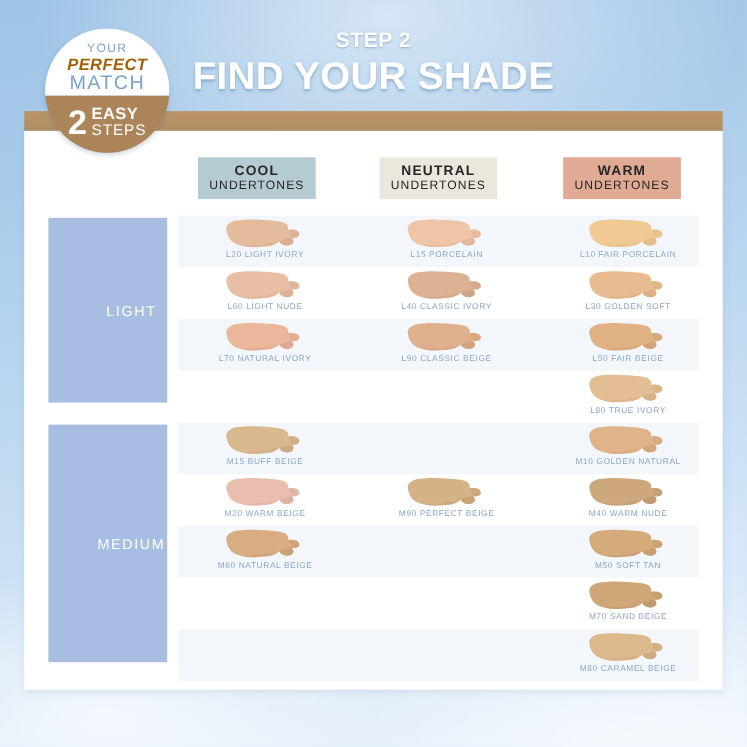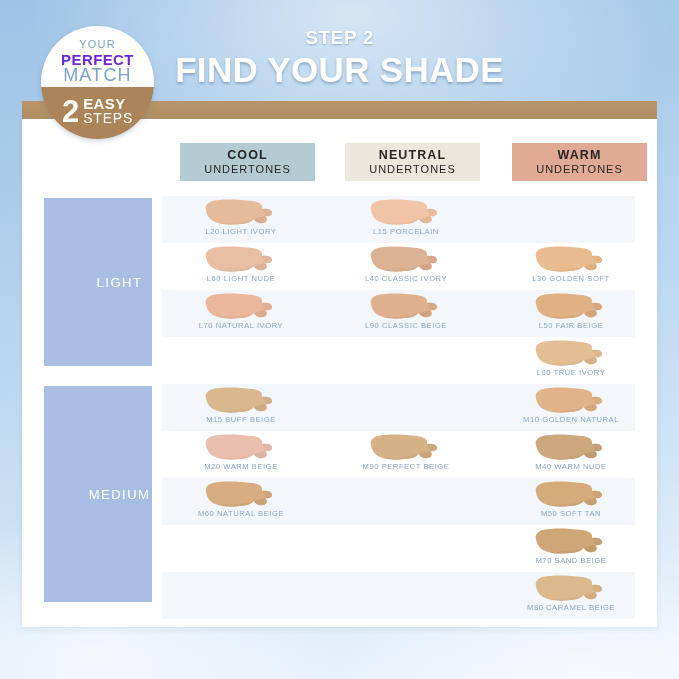--- a/index.html
+++ b/index.html
@@ -62,30 +62,30 @@
     display:flex; flex-direction:column; align-items:center; justify-content:center;
     padding-top:6px;
   }
   #badge-bottom {
     position:absolute; left:0; top:61px; width:100%; height:52px;
     background:#ab8459;
     display:flex; align-items:center; justify-content:center;
     padding-bottom:4px;
   }
   .badge-your  { color:#7ba3c9; font-size:11px; letter-spacing:1.2px; line-height:14px; }
-  .badge-perfect { color:#6d28d9; font-size:15px; font-weight:bold; letter-spacing:0.4px; line-height:17px; }
+  .badge-perfect { color:#a16207; font-size:15px; font-weight:bold; letter-spacing:0.4px; line-height:17px;font-style:italic; }
   .badge-match { color:#7ba3c9; font-size:18px; letter-spacing:1.2px; line-height:15px; }
   #badge-num { color:#ffffff; font-size:31px; font-weight:bold; line-height:31px; margin-right:4px; }
   #badge-words { display:flex; flex-direction:column; align-items:flex-start; }
   .badge-easy  { color:#ffffff; font-size:15px; font-weight:bold; letter-spacing:0.4px; line-height:15px; }
   .badge-steps { color:#ffffff; font-size:14px; letter-spacing:0.8px; line-height:15px; }
 
   
   .col-head {
-    position:absolute; top:143px; width:135px; height:38px;
+    position:absolute; top:143px; width:107px; height:38px;
     display:flex; flex-direction:column; align-items:center; justify-content:center;
   }
   .col-head .t1 { font-size:12.5px; font-weight:bold; letter-spacing:1.1px; color:#262626; line-height:14px;}
   .col-head .t2 { font-size:11px; letter-spacing:1.0px; color:#262626; line-height:15px;}
   #head-cool    { left:180px; background:#b5cbd3; }
   #head-neutral { left:345px; background:#ece7dd; }
   #head-warm    { left:512px; background:#e1aa94; }
 
   
   .sec-panel {
@@ -178,20 +178,31 @@
         <div class="swatch-wrap">
           <svg viewBox="0 0 88 30" xmlns="http://www.w3.org/2000/svg">
             <path d="M9 12 C7 6 14 2 23 2 C34 1 45 2 55 3 C62 4 66 6 65 11 C70 10 74 11 75 14 C76 17 72 19 68 18 C71 21 70 24 66 25 C62 26 58 24 57 21 C54 24 49 26 43 26 C36 27 28 27 21 25 C13 23 10 18 9 12 Z" fill="#f0c4a6"></path>
             <path d="M57 21 C58 24 62 26 66 25 C70 24 71 21 68 18 C64 19 60 20 57 21 Z" fill="#dbab8c" opacity="0.55"></path>
             <path d="M65 11 C70 10 74 11 75 14 C76 17 72 19 68 18 C67 15 66 13 65 11 Z" fill="#dbab8c" opacity="0.35"></path>
             <path d="M21 25 C28 27 36 27 43 26 C49 26 54 24 57 21 C48 24 34 25 21 25 Z" fill="#dbab8c" opacity="0.30"></path>
           </svg>
         </div>
         <div class="shade-label">L15 PORCELAIN</div>
       </div>
+      <div class="cell c2">
+        <div class="swatch-wrap">
+          <svg viewBox="0 0 88 30" xmlns="http://www.w3.org/2000/svg">
+            <path d="M9 12 C7 6 14 2 23 2 C34 1 45 2 55 3 C62 4 66 6 65 11 C70 10 74 11 75 14 C76 17 72 19 68 18 C71 21 70 24 66 25 C62 26 58 24 57 21 C54 24 49 26 43 26 C36 27 28 27 21 25 C13 23 10 18 9 12 Z" fill="#f0c993"></path>
+            <path d="M57 21 C58 24 62 26 66 25 C70 24 71 21 68 18 C64 19 60 20 57 21 Z" fill="#dcb37d" opacity="0.55"></path>
+            <path d="M65 11 C70 10 74 11 75 14 C76 17 72 19 68 18 C67 15 66 13 65 11 Z" fill="#dcb37d" opacity="0.35"></path>
+            <path d="M21 25 C28 27 36 27 43 26 C49 26 54 24 57 21 C48 24 34 25 21 25 Z" fill="#dcb37d" opacity="0.30"></path>
+          </svg>
+        </div>
+        <div class="shade-label">L10 FAIR PORCELAIN</div>
+      </div>
     </div>
     <div class="row">
       <div class="cell c0">
         <div class="swatch-wrap">
           <svg viewBox="0 0 88 30" xmlns="http://www.w3.org/2000/svg">
             <path d="M9 12 C7 6 14 2 23 2 C34 1 45 2 55 3 C62 4 66 6 65 11 C70 10 74 11 75 14 C76 17 72 19 68 18 C71 21 70 24 66 25 C62 26 58 24 57 21 C54 24 49 26 43 26 C36 27 28 27 21 25 C13 23 10 18 9 12 Z" fill="#e8bfa4"></path>
             <path d="M57 21 C58 24 62 26 66 25 C70 24 71 21 68 18 C64 19 60 20 57 21 Z" fill="#d2a68a" opacity="0.55"></path>
             <path d="M65 11 C70 10 74 11 75 14 C76 17 72 19 68 18 C67 15 66 13 65 11 Z" fill="#d2a68a" opacity="0.35"></path>
             <path d="M21 25 C28 27 36 27 43 26 C49 26 54 24 57 21 C48 24 34 25 21 25 Z" fill="#d2a68a" opacity="0.30"></path>
           </svg>

